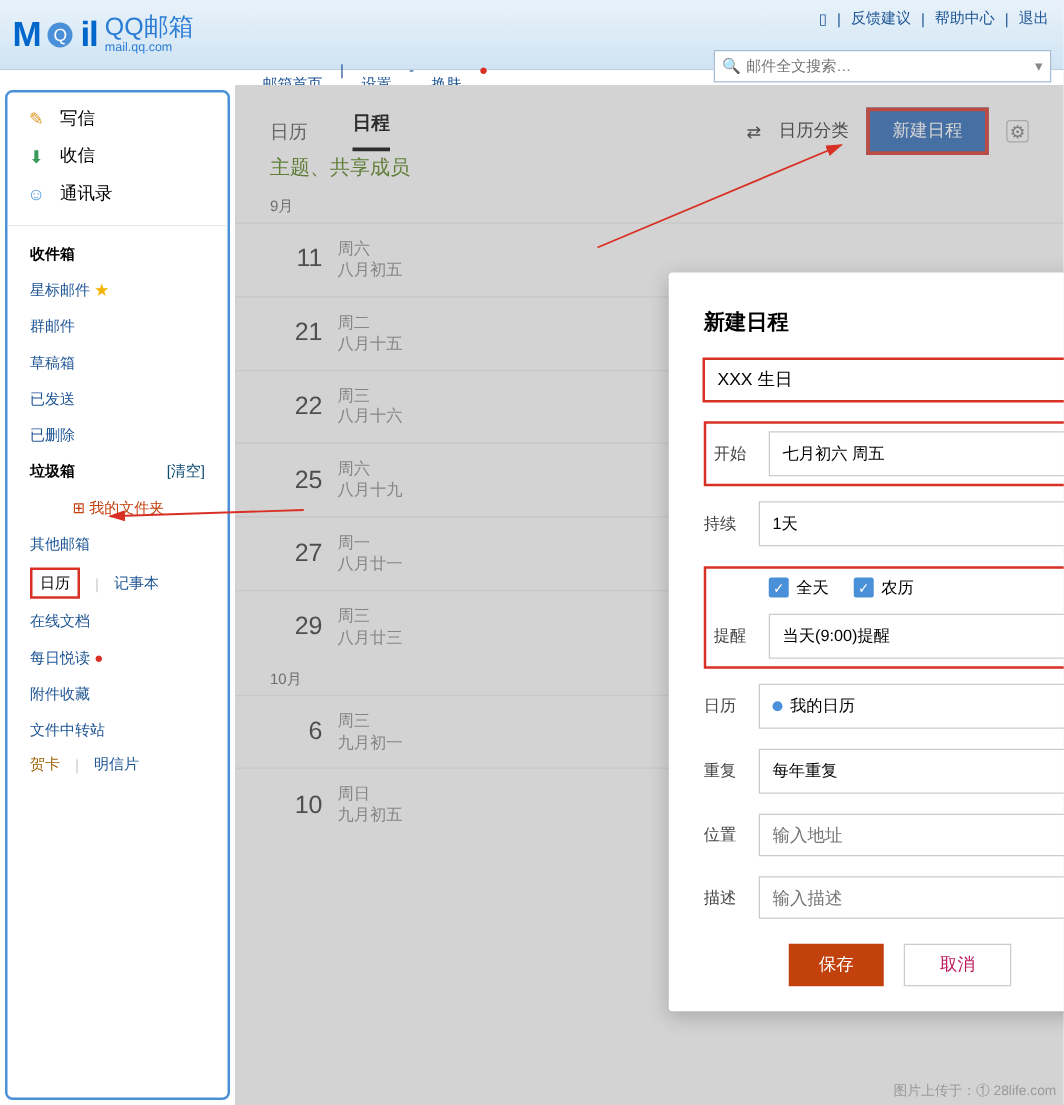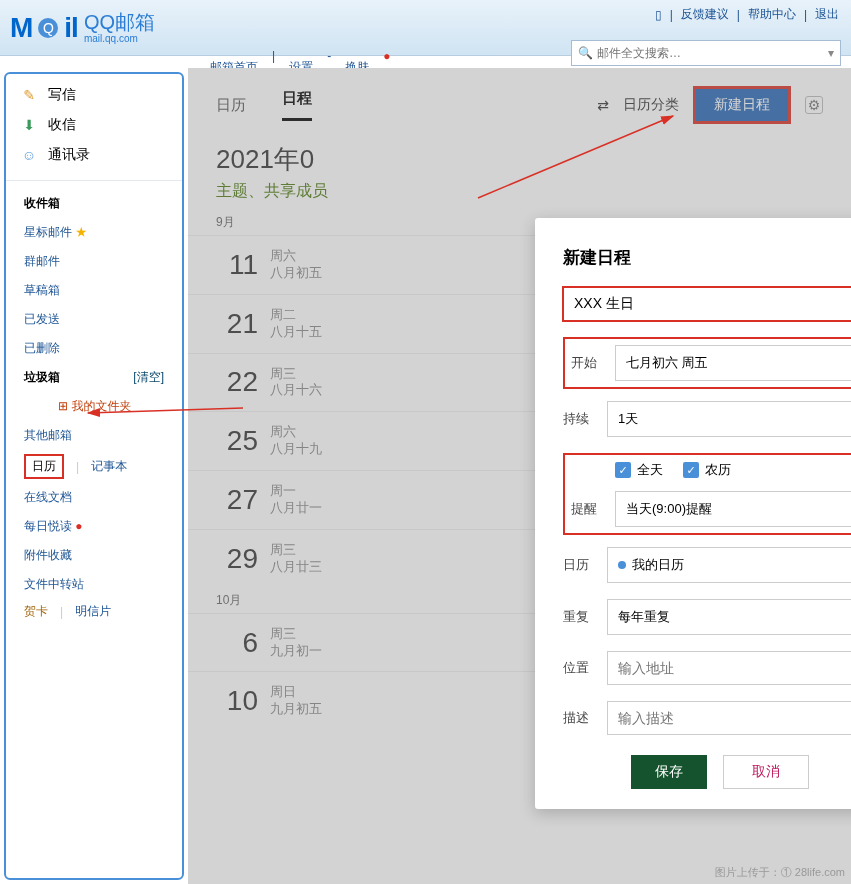--- a/index.html
+++ b/index.html
@@ -51,37 +51,37 @@
 .tabs .tab.active { color: #000; font-weight: bold; border-bottom: 3px solid #000; padding-bottom: 10px; }
 .tabs .spacer { flex: 1; }
 .tab-right { display: flex; align-items: center; gap: 14px; font-size: 14px; color: #333; }
 .newbtn { background: #2766b5; color: #fff; border: 3px solid #d93025; padding: 7px 18px; font-size: 14px; cursor: pointer; }
 .gear { width: 18px; height: 18px; border: 1px solid #bbb; border-radius: 3px; display: inline-flex; align-items: center; justify-content: center; color: #777; cursor: pointer; }
 
 .cal-title { font-size: 26px; padding: 18px 28px 4px 28px; color: #333; }
 .cal-sub { font-size: 16px; padding: 0 28px 8px 28px; color: #4d7c0f; text-align: left; }
 .month-lbl { font-size: 12px; color: #666; padding: 4px 28px; }
 .evrow { display: flex; align-items: center; gap: 12px; padding: 12px 28px; border-top: 1px solid #eee; }
-.daynum { font-size: 28px; color: #333; width: 42px; text-align: right; }
+.daynum { font-size: 20px; color: #333; width: 42px; text-align: right; }
 .daymeta { display: flex; flex-direction: column; font-size: 13px; color: #888; line-height: 1.3; }
 
 .dialog { position: absolute; left: 347px; top: 150px; width: 370px; background: #fff; z-index: 10; border-radius: 3px; box-shadow: 0 4px 16px rgba(0,0,0,0.2); padding: 28px 28px 20px 28px; }
 .dlg-title { font-size: 17px; font-weight: bold; margin-bottom: 18px; }
 .fld { display: flex; align-items: center; gap: 10px; margin-bottom: 16px; }
 .fld label { width: 34px; font-size: 13px; color: #444; }
 .fld .ctrl { flex: 1; }
 .txtinput { width: 100%; border: 1px solid #ccc; padding: 8px 10px; font-size: 14px; outline: none; }
 .hl-red { outline: 2px solid #d93025; outline-offset: -1px; }
 .ddown { width: 100%; border: 1px solid #ccc; padding: 8px 10px; font-size: 13px; background: #fff; display: flex; justify-content: space-between; align-items: center; cursor: pointer; }
 .chkrow { display: flex; gap: 20px; align-items: center; padding-left: 44px; margin-bottom: 16px; }
 .chk { display: flex; align-items: center; gap: 6px; font-size: 13px; }
 .chk .box { width: 16px; height: 16px; background: #4a90d9; border-radius: 2px; display: inline-flex; align-items: center; justify-content: center; color: #fff; font-size: 11px; }
 .caldot { width: 8px; height: 8px; background: #4a90d9; border-radius: 50%; display: inline-block; margin-right: 6px; }
 .dlg-btns { display: flex; justify-content: center; gap: 16px; margin-top: 20px; }
-.btn-primary { background: #14532d; color: #fff; border: none; padding: 7px 24px; font-size: 14px; cursor: pointer; }
+.btn-primary { background: #c2410c; color: #fff; border: none; padding: 7px 24px; font-size: 14px; cursor: pointer; }
 .btn-default { background: #fff; color: #be185d; border: 1px solid #ccc; padding: 7px 28px; font-size: 14px; cursor: pointer; }
 .group-red { border: 2px solid #d93025; padding: 6px; margin-bottom: 12px; }
 
 .watermark { position: absolute; right: 6px; bottom: 4px; font-size: 11px; color: #999; z-index: 30; }
 
 svg { overflow: visible; }
 </style>
 </head>
 <body>
 
@@ -197,21 +197,20 @@
       <div class="tab active">日程</div>
       <div class="spacer"></div>
       <div class="tab-right">
         <span>⇄</span>
         <span>日历分类</span>
         <button class="newbtn" style="position:relative;z-index:20">新建日程</button>
         <span class="gear">⚙</span>
       </div>
     </div>
 
-    <div class="cal-title" style="position:relative;z-index:1">2021年0</div>
     <div class="cal-sub" style="position:relative;z-index:1">主题、共享成员</div>
 
     <div class="month-lbl" style="position:relative;z-index:1">9月</div>
     <div id="events-sep" style="position:relative;z-index:1">
         <div class="evrow">
           <div class="daynum">11</div>
           <div class="daymeta">
             <span>周六</span>
             <span>八月初五</span>
           </div>

